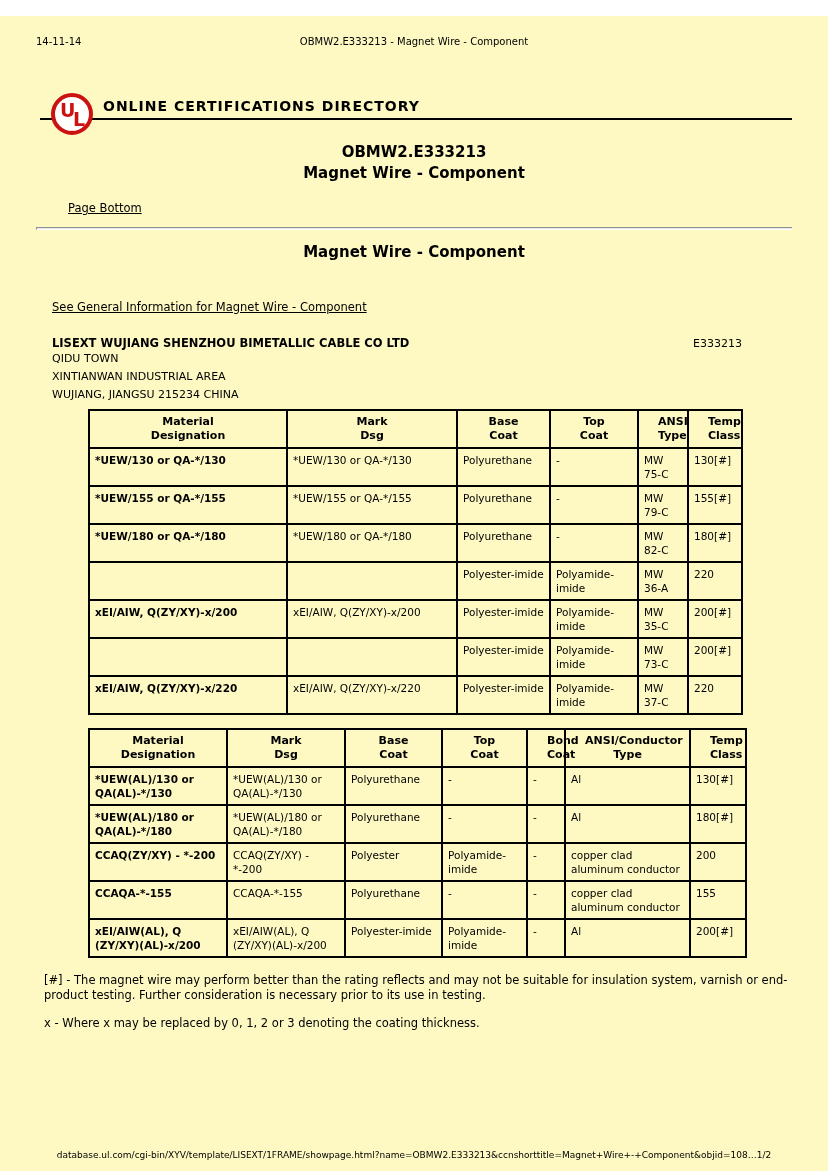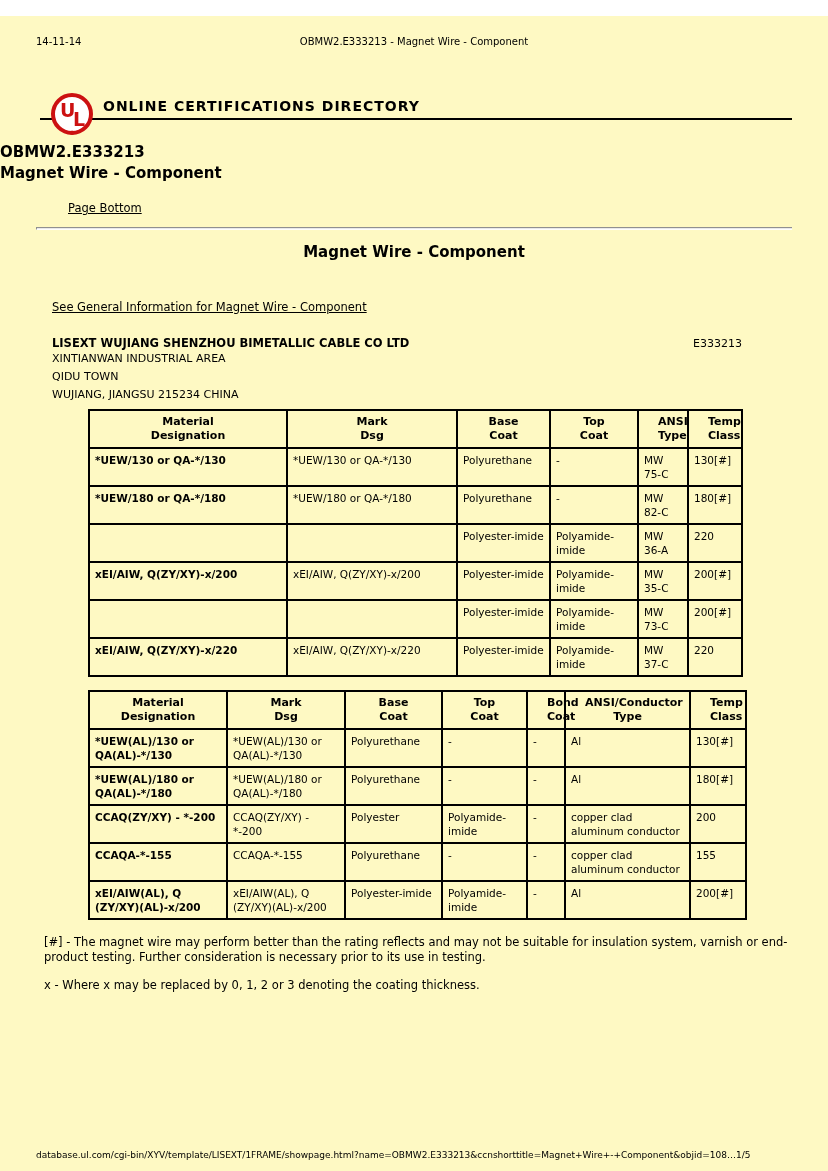--- a/index.html
+++ b/index.html
@@ -28,21 +28,21 @@
   .masthead-rule { position: absolute; left: 40px; right: 36px; top: 56px; height: 2px; background: #000; }
   .ul-logo { position: absolute; left: 49px; top: 30px; }
   .ul-logo circle { fill: #fff; stroke: var(--logo-red, #cc1111); }
   .ul-logo text { fill: var(--logo-red, #cc1111); font-family: "DejaVu Sans", sans-serif; font-weight: bold; }
   .directory-title {
     position: absolute; left: 103px; top: 36px;
     font-size: 14px; font-weight: bold; letter-spacing: 1px;
   }
 
   
-  .page-heading { text-align: left; font-weight: bold; font-size: 15px; line-height: 21px; margin-top: 2px; }
+  .page-heading { text-align: center; font-weight: bold; font-size: 15px; line-height: 21px; margin-top: 2px; }
 
   a.plain-link { color: #000; text-decoration: underline; font-size: 11.5px; cursor: pointer; }
   .page-bottom-wrap { margin: 13px 0 0 68px; }
 
   hr.content-divider {
     margin: 11px 36px 0 36px;
     border: none;
     height: 3px;
     border-top: 1px solid #909090;
     border-left: 1px solid #909090;
@@ -75,21 +75,21 @@
     font-size: 11px; font-weight: bold; text-align: center; vertical-align: middle;
     padding: 4px 19px; white-space: pre-line; line-height: 14px;
   }
   .data-table td { padding: 4px 5px; height: 34px; }
   .data-table td:first-child { font-weight: bold; }
 
   .notes { margin: 15px 28px 0 44px; font-size: 11.5px; line-height: 15px; }
   .note + .note { margin-top: 13px; }
 
   
-  .print-footer { position: absolute; left: 36px; right: 36px; top: 1134px; font-size: 9px; display: flex; justify-content: flex-start; }
+  .print-footer { position: absolute; left: 36px; right: 36px; top: 1134px; font-size: 9px; display: flex; justify-content: center; }
 </style>
 </head>
 <body>
 
 <div class="page">
 
   <div class="print-header">
     <span class="print-date">14-11-14</span>
     <div class="print-doc-title">OBMW2.E333213 - Magnet Wire - Component</div>
   </div>
@@ -120,22 +120,22 @@
 
   <div class="general-info-wrap">
     <a class="plain-link">See General Information for Magnet Wire - Component</a>
   </div>
 
   <div class="company">
     <div class="company-head">
       <span class="company-name">LISEXT WUJIANG SHENZHOU BIMETALLIC CABLE CO LTD</span>
       <span class="company-file-number">E333213</span>
     </div>
+    <div class="address-line">QIDU TOWN</div>
     <div class="address-line">XINTIANWAN INDUSTRIAL AREA</div>
-    <div class="address-line">QIDU TOWN</div>
     <div class="address-line">WUJIANG, JIANGSU 215234 CHINA</div>
   </div>
 
   <table class="data-table t1">
     <colgroup>
       <col style="width:198px">
         <col style="width:170px">
         <col style="width:93px">
       <col style="width:88px">
         <col style="width:50px">
@@ -158,20 +158,28 @@
         </tr>
       </thead>
     <tbody>
         <tr>
           <td>*UEW/130 or QA-*/130</td>
           <td>*UEW/130 or QA-*/130</td>
           <td>Polyurethane</td>
           <td>-</td>
           <td>MW 75-C</td>
           <td>130[#]</td>
+        </tr>
+        <tr>
+          <td>*UEW/155 or QA-*/155</td>
+          <td>*UEW/155 or QA-*/155</td>
+          <td>Polyurethane</td>
+          <td>-</td>
+          <td>MW 79-C</td>
+          <td>155[#]</td>
         </tr>
         <tr>
           <td>*UEW/180 or QA-*/180</td>
           <td>*UEW/180 or QA-*/180</td>
           <td>Polyurethane</td>
           <td>-</td>
           <td>MW 82-C</td>
           <td>180[#]</td>
         </tr>
         <tr>
@@ -286,16 +294,16 @@
       </tbody>
   </table>
 
   <div class="notes">
     <div class="note">[#] - The magnet wire may perform better than the rating reflects and may not be suitable for insulation system, varnish or end-product testing. Further consideration is necessary prior to its use in testing.</div>
     <div class="note">x - Where x may be replaced by 0, 1, 2 or 3 denoting the coating thickness.</div>
   </div>
 
   <div class="print-footer">
     <span>database.ul.com/cgi-bin/XYV/template/LISEXT/1FRAME/showpage.html?name=OBMW2.E333213&amp;ccnshorttitle=Magnet+Wire+-+Component&amp;objid=108…</span>
-    <span>1/5</span>
+    <span>1/2</span>
   </div>
 
 </div>
 
 </body></html>

